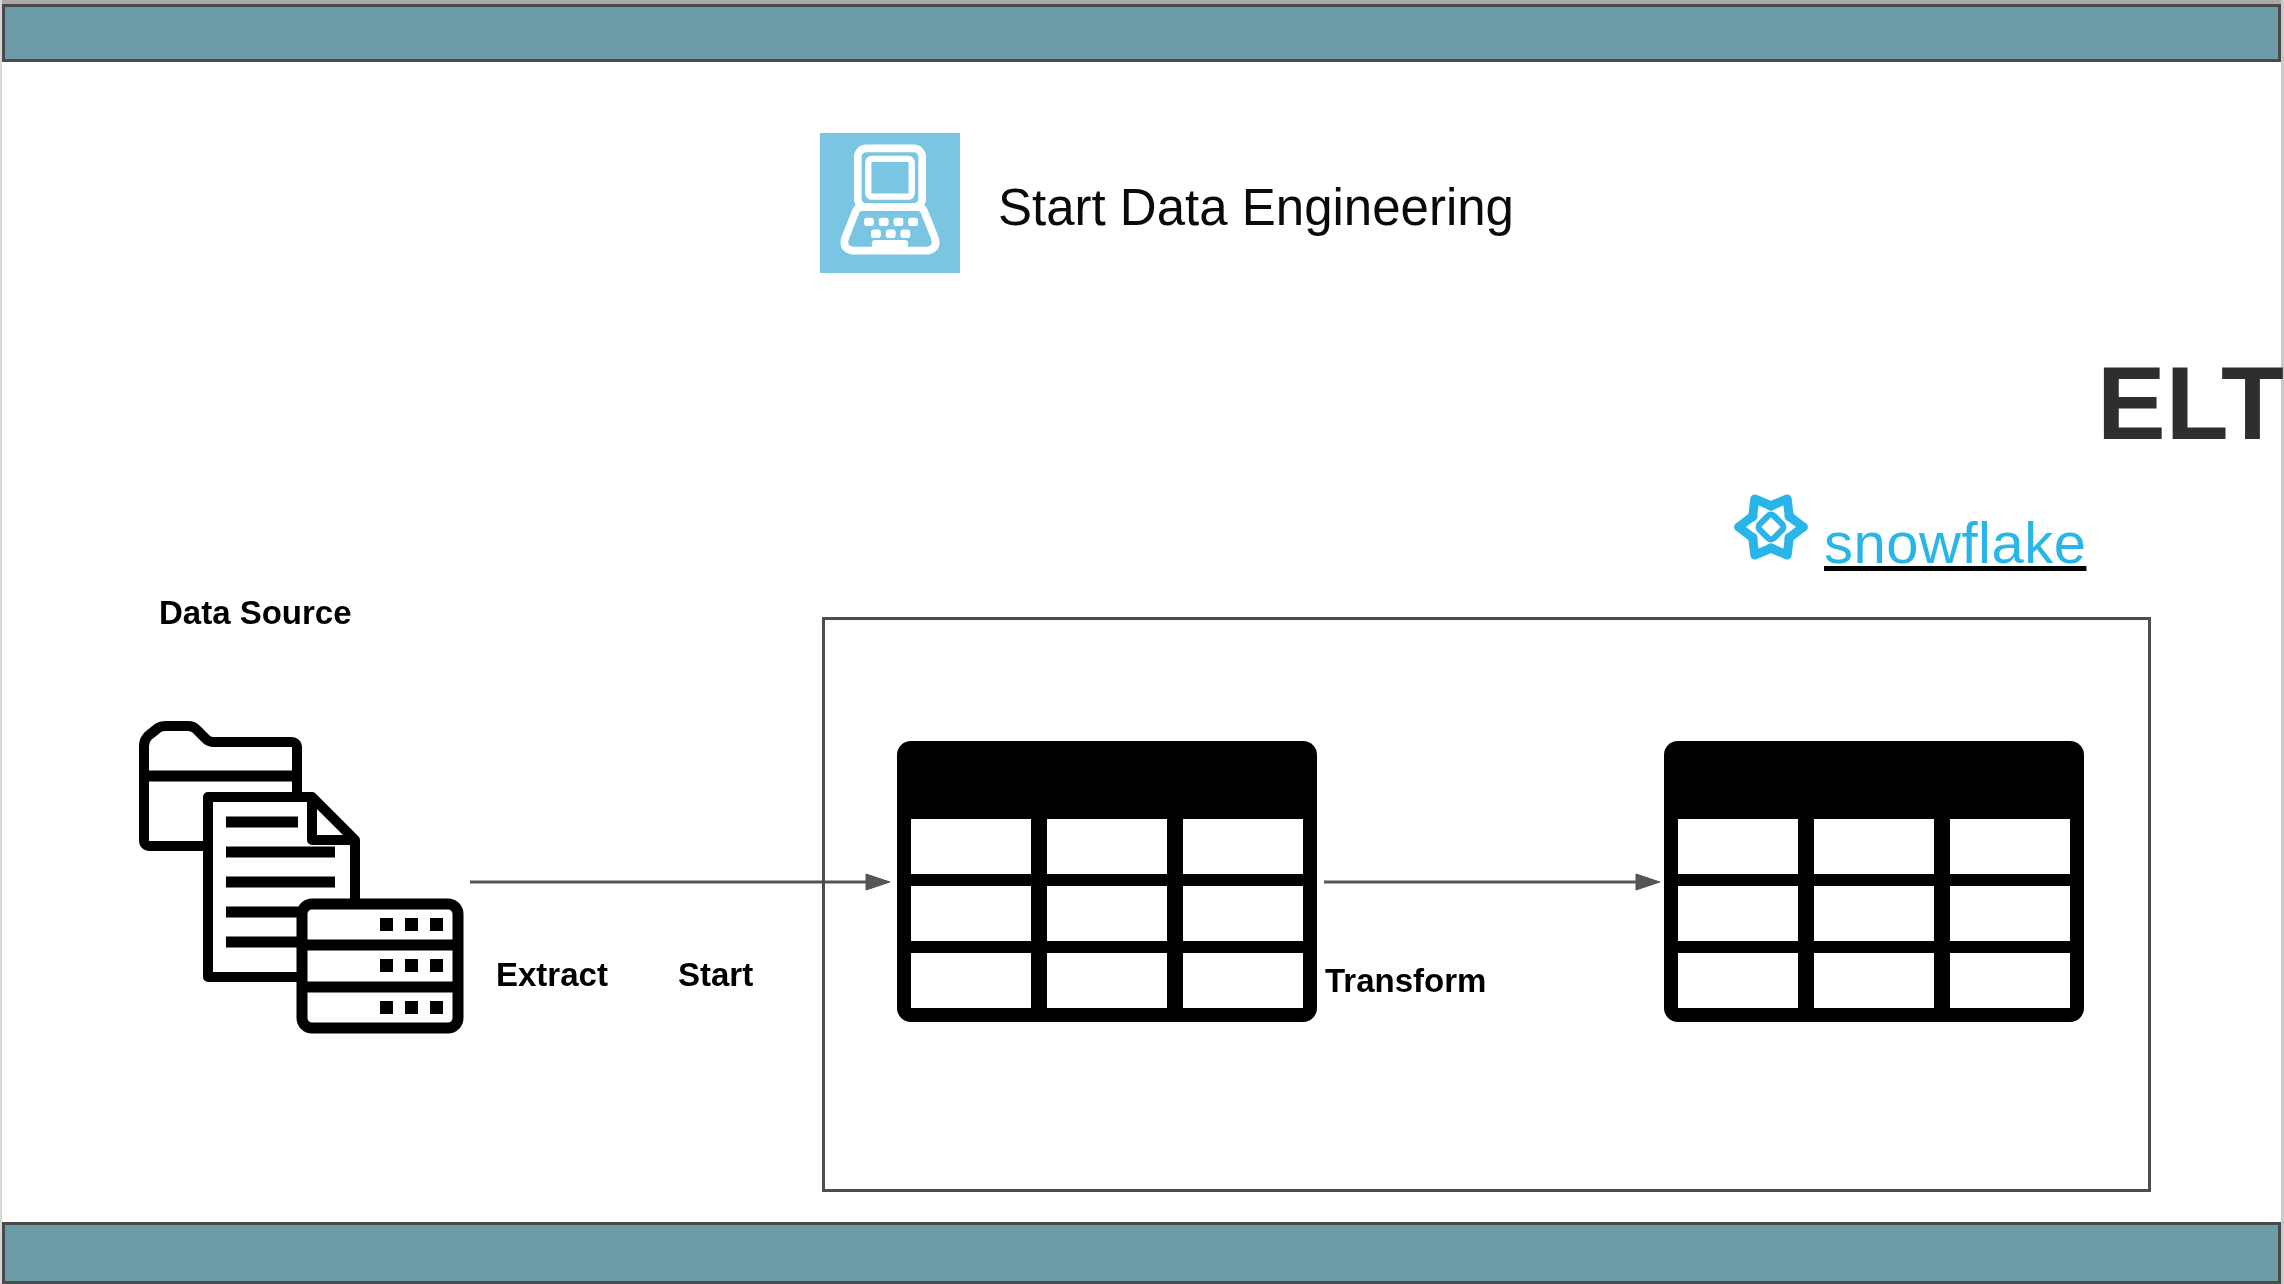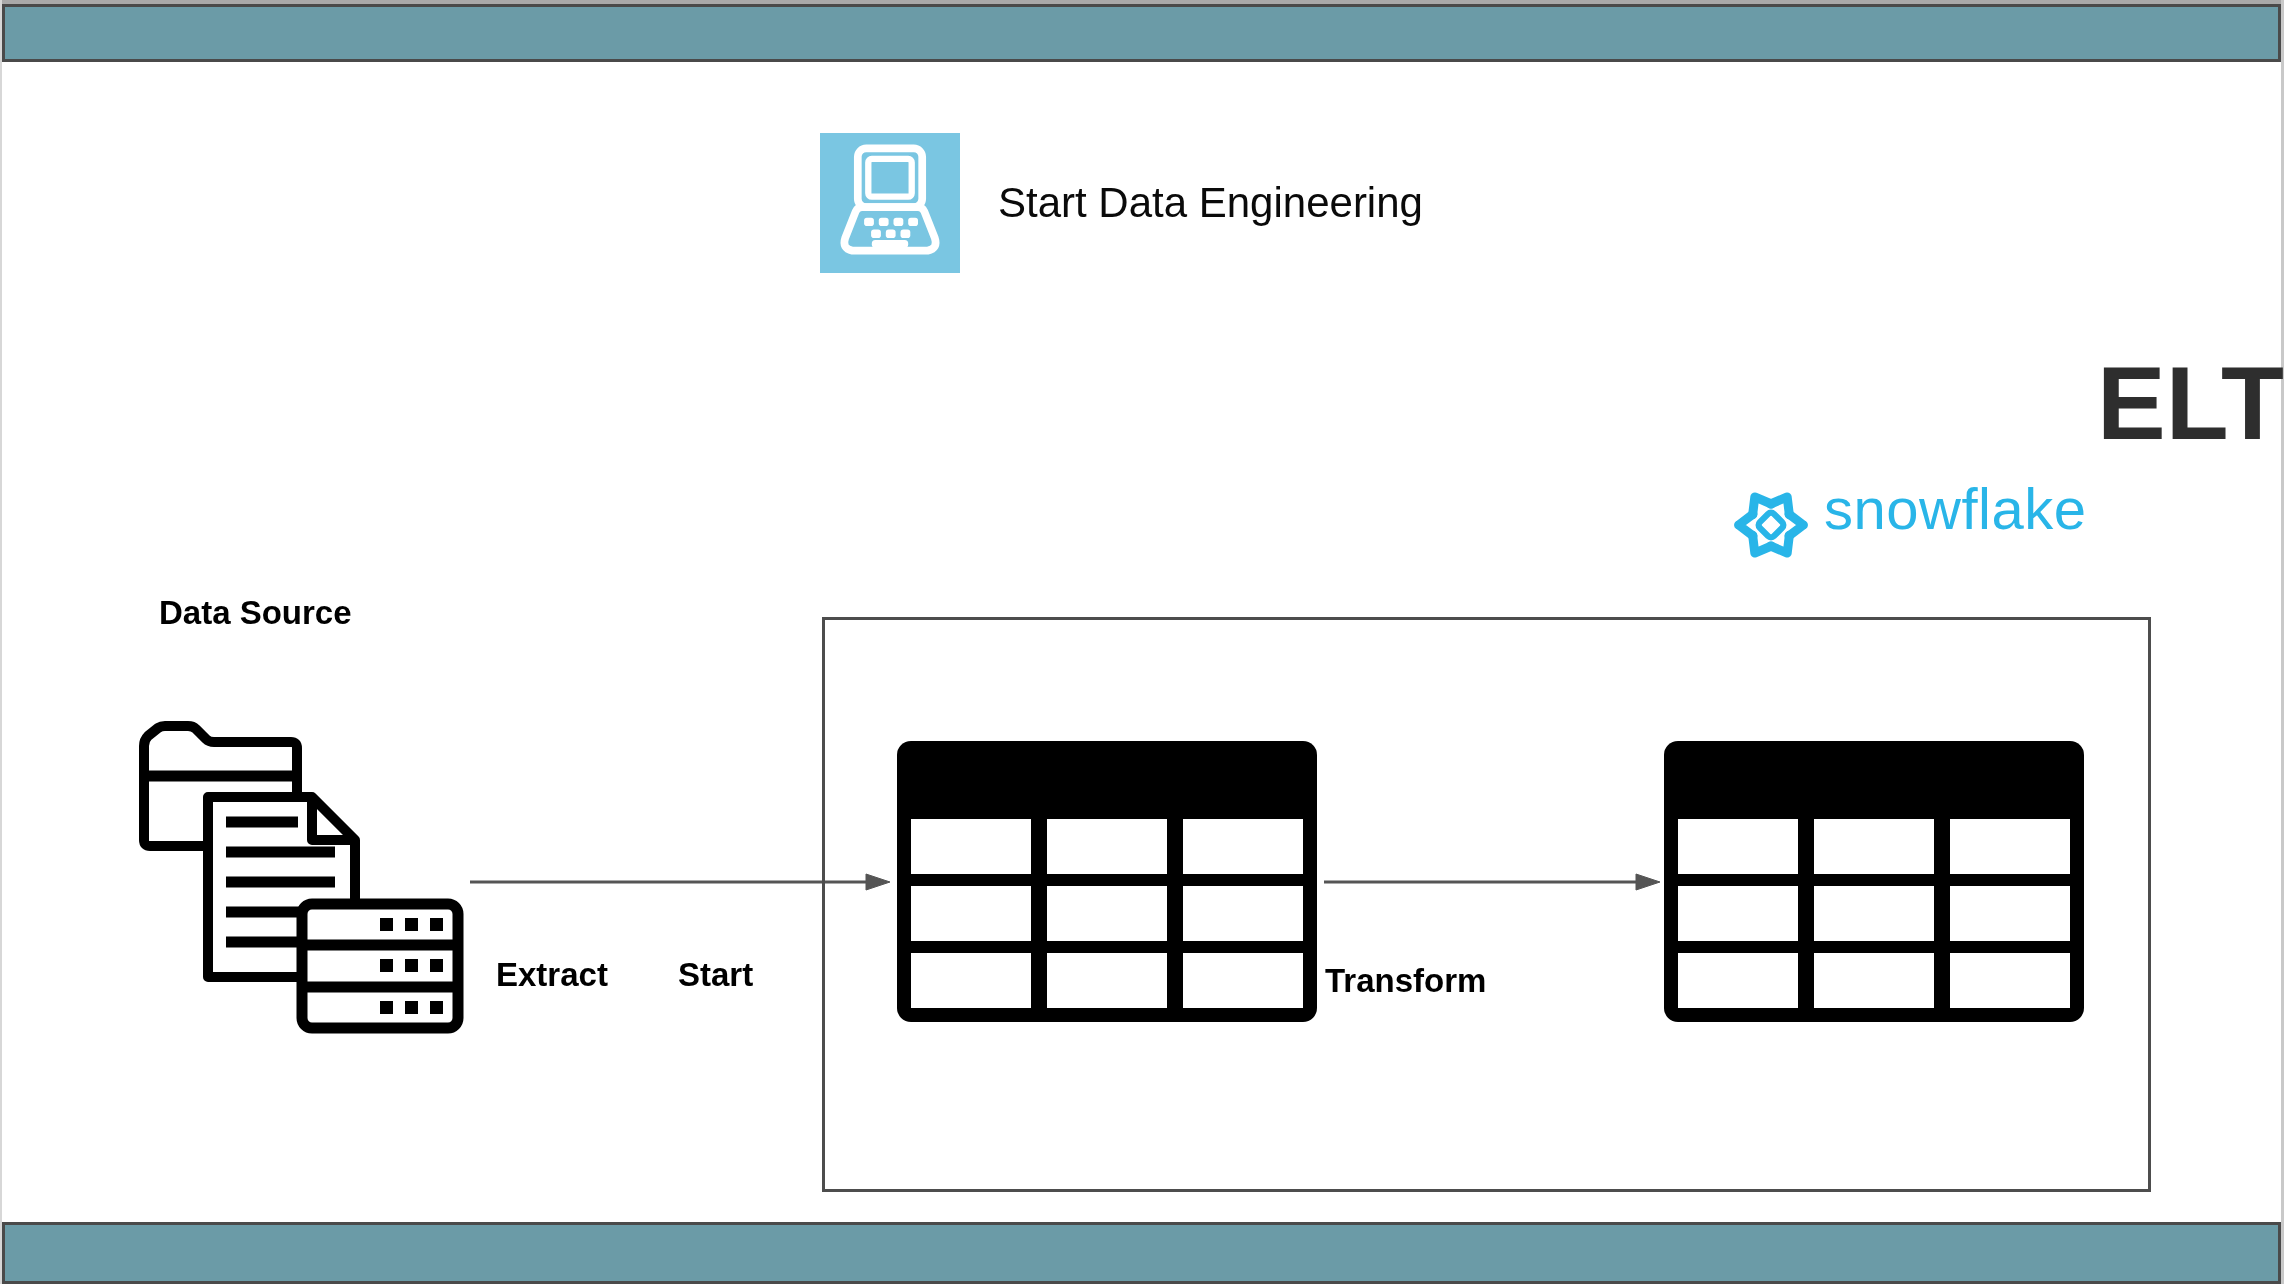--- a/index.html
+++ b/index.html
@@ -21,31 +21,31 @@
     box-sizing:border-box;
   }
   .bar.top{top:4px;height:58px;}
   .bar.bottom{top:1222px;height:62px;}
 
   .logo-square{
     position:absolute;left:820px;top:133px;width:140px;height:140px;
   }
   .brand-text{
     position:absolute;left:998px;top:180px;
-    font-size:42px;line-height:1.1;color:#0a0a0a;white-space:nowrap;
+    font-size:51px;line-height:1.1;color:#0a0a0a;white-space:nowrap;
   }
   .elt-title{
     position:absolute;left:0;top:352px;width:100%;
     text-align:right;
     font-size:103px;font-weight:bold;line-height:1;
     color:#2e2e2e;letter-spacing:0px;
   }
   .snowflake-logo{
     position:absolute;left:1726px;top:480px;height:92px;
-    display:flex;align-items:flex-start;
+    display:flex;align-items:flex-end;text-decoration:underline;
   }
   .sf-icon{width:90px;height:90px;flex:0 0 auto;}
   .sf-text{
     font-size:58px;line-height:1;letter-spacing:0.5px;
     margin-left:8px;white-space:nowrap;
   }
 
   .label{
     position:absolute;font-size:33px;font-weight:bold;line-height:1;
     color:#000;white-space:nowrap;

